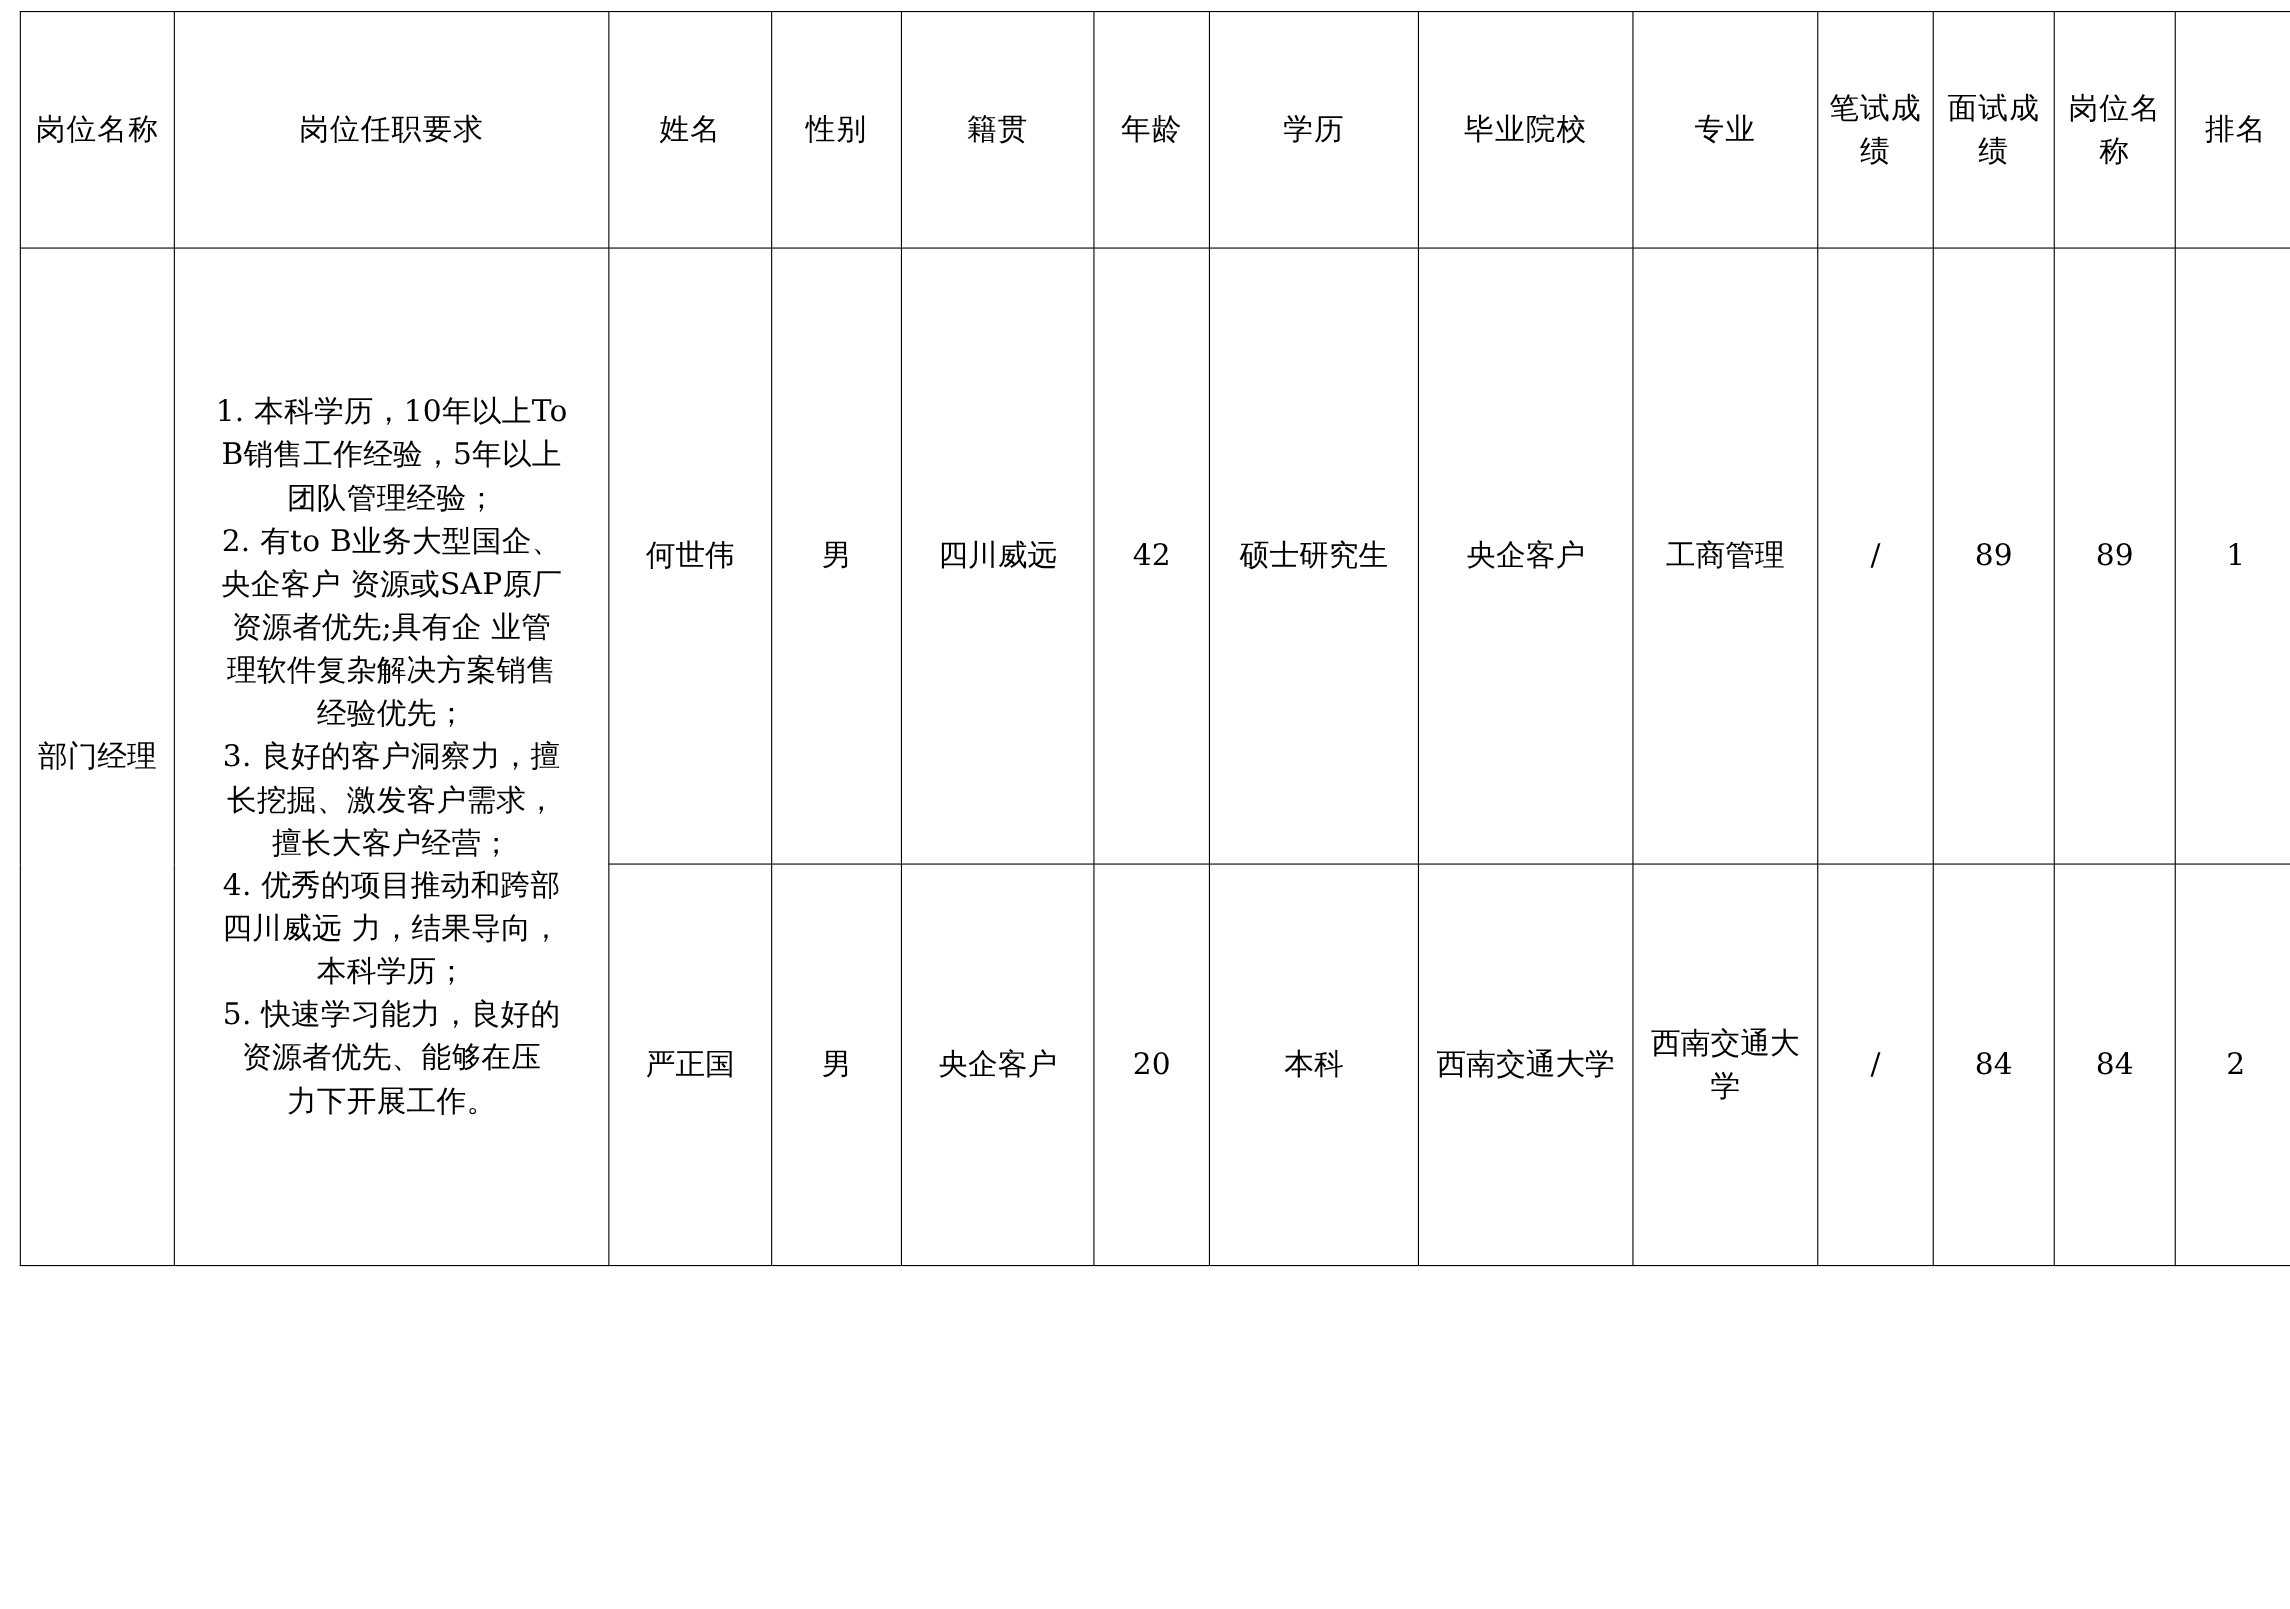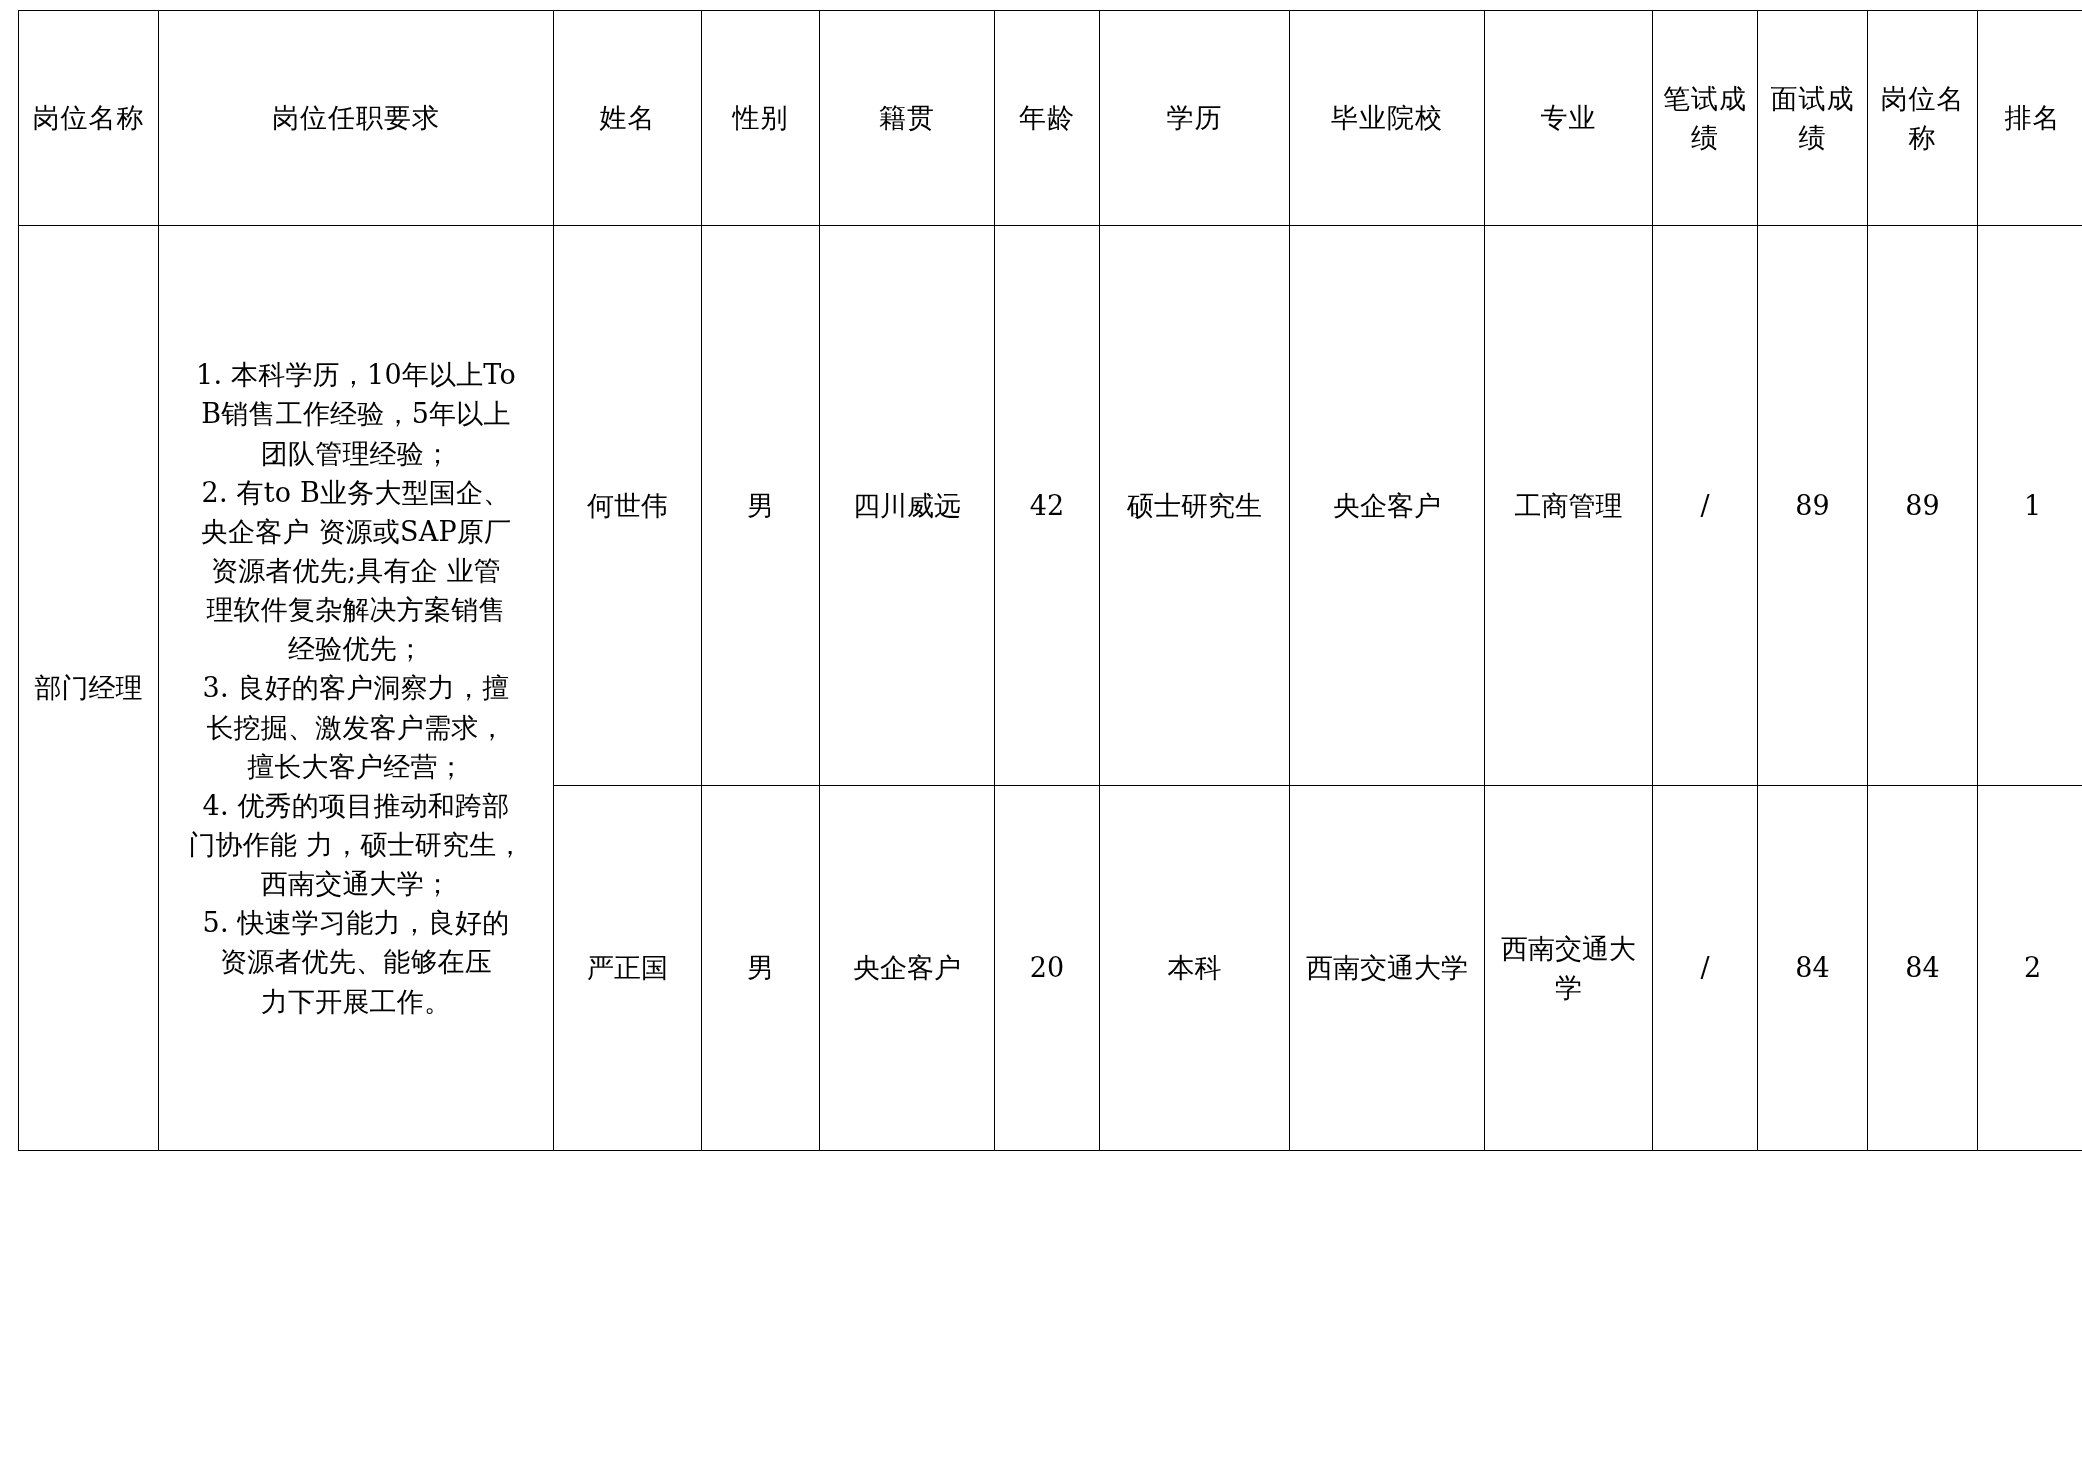--- a/index.html
+++ b/index.html
@@ -124,22 +124,22 @@
           <p>团队管理经验；</p>
           <p>2. 有to B业务大型国企、</p>
           <p>央企客户 资源或SAP原厂</p>
           <p>资源者优先;具有企 业管</p>
           <p>理软件复杂解决方案销售</p>
           <p>经验优先；</p>
           <p>3. 良好的客户洞察力，擅</p>
           <p>长挖掘、激发客户需求，</p>
           <p>擅长大客户经营；</p>
           <p>4. 优秀的项目推动和跨部</p>
-          <p>门协作能 力，硕士研究生，</p>
-          <p>西南交通大学；</p>
+          <p>四川威远 力，结果导向，</p>
+          <p>本科学历；</p>
           <p>5. 快速学习能力，良好的</p>
           <p>资源者优先、能够在压</p>
           <p>力下开展工作。</p>
         </td>
         <td>何世伟</td>
         <td>男</td>
         <td>四川威远</td>
         <td>42</td>
         <td>硕士研究生</td>
         <td>央企客户</td>

